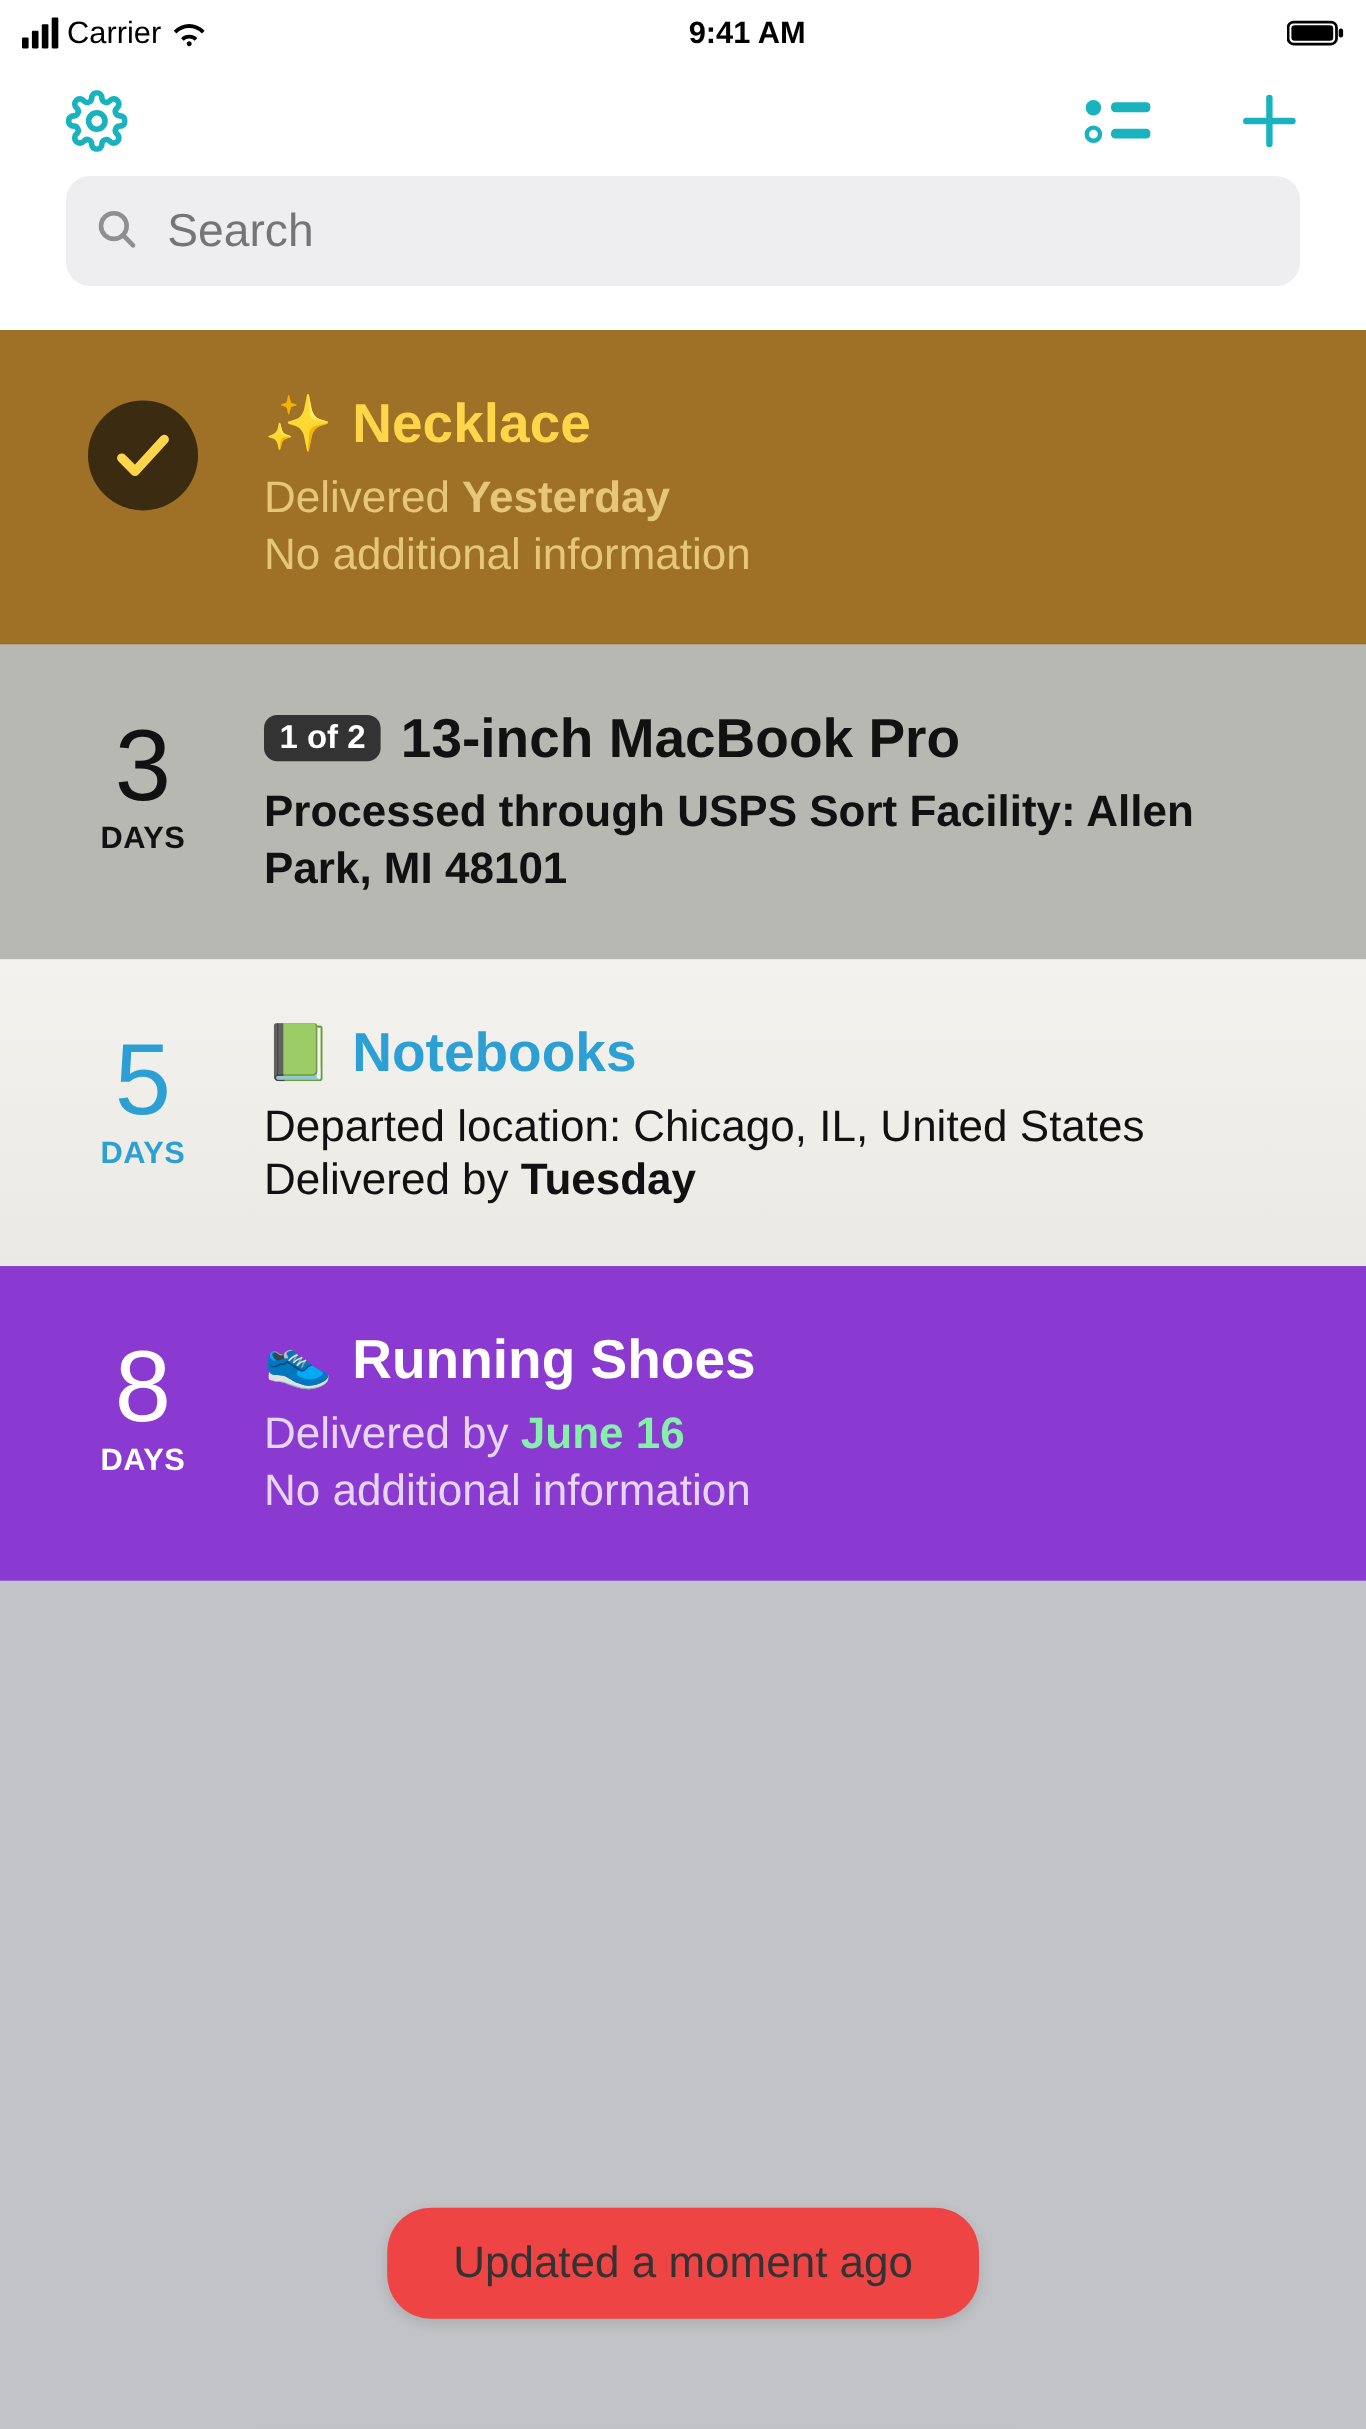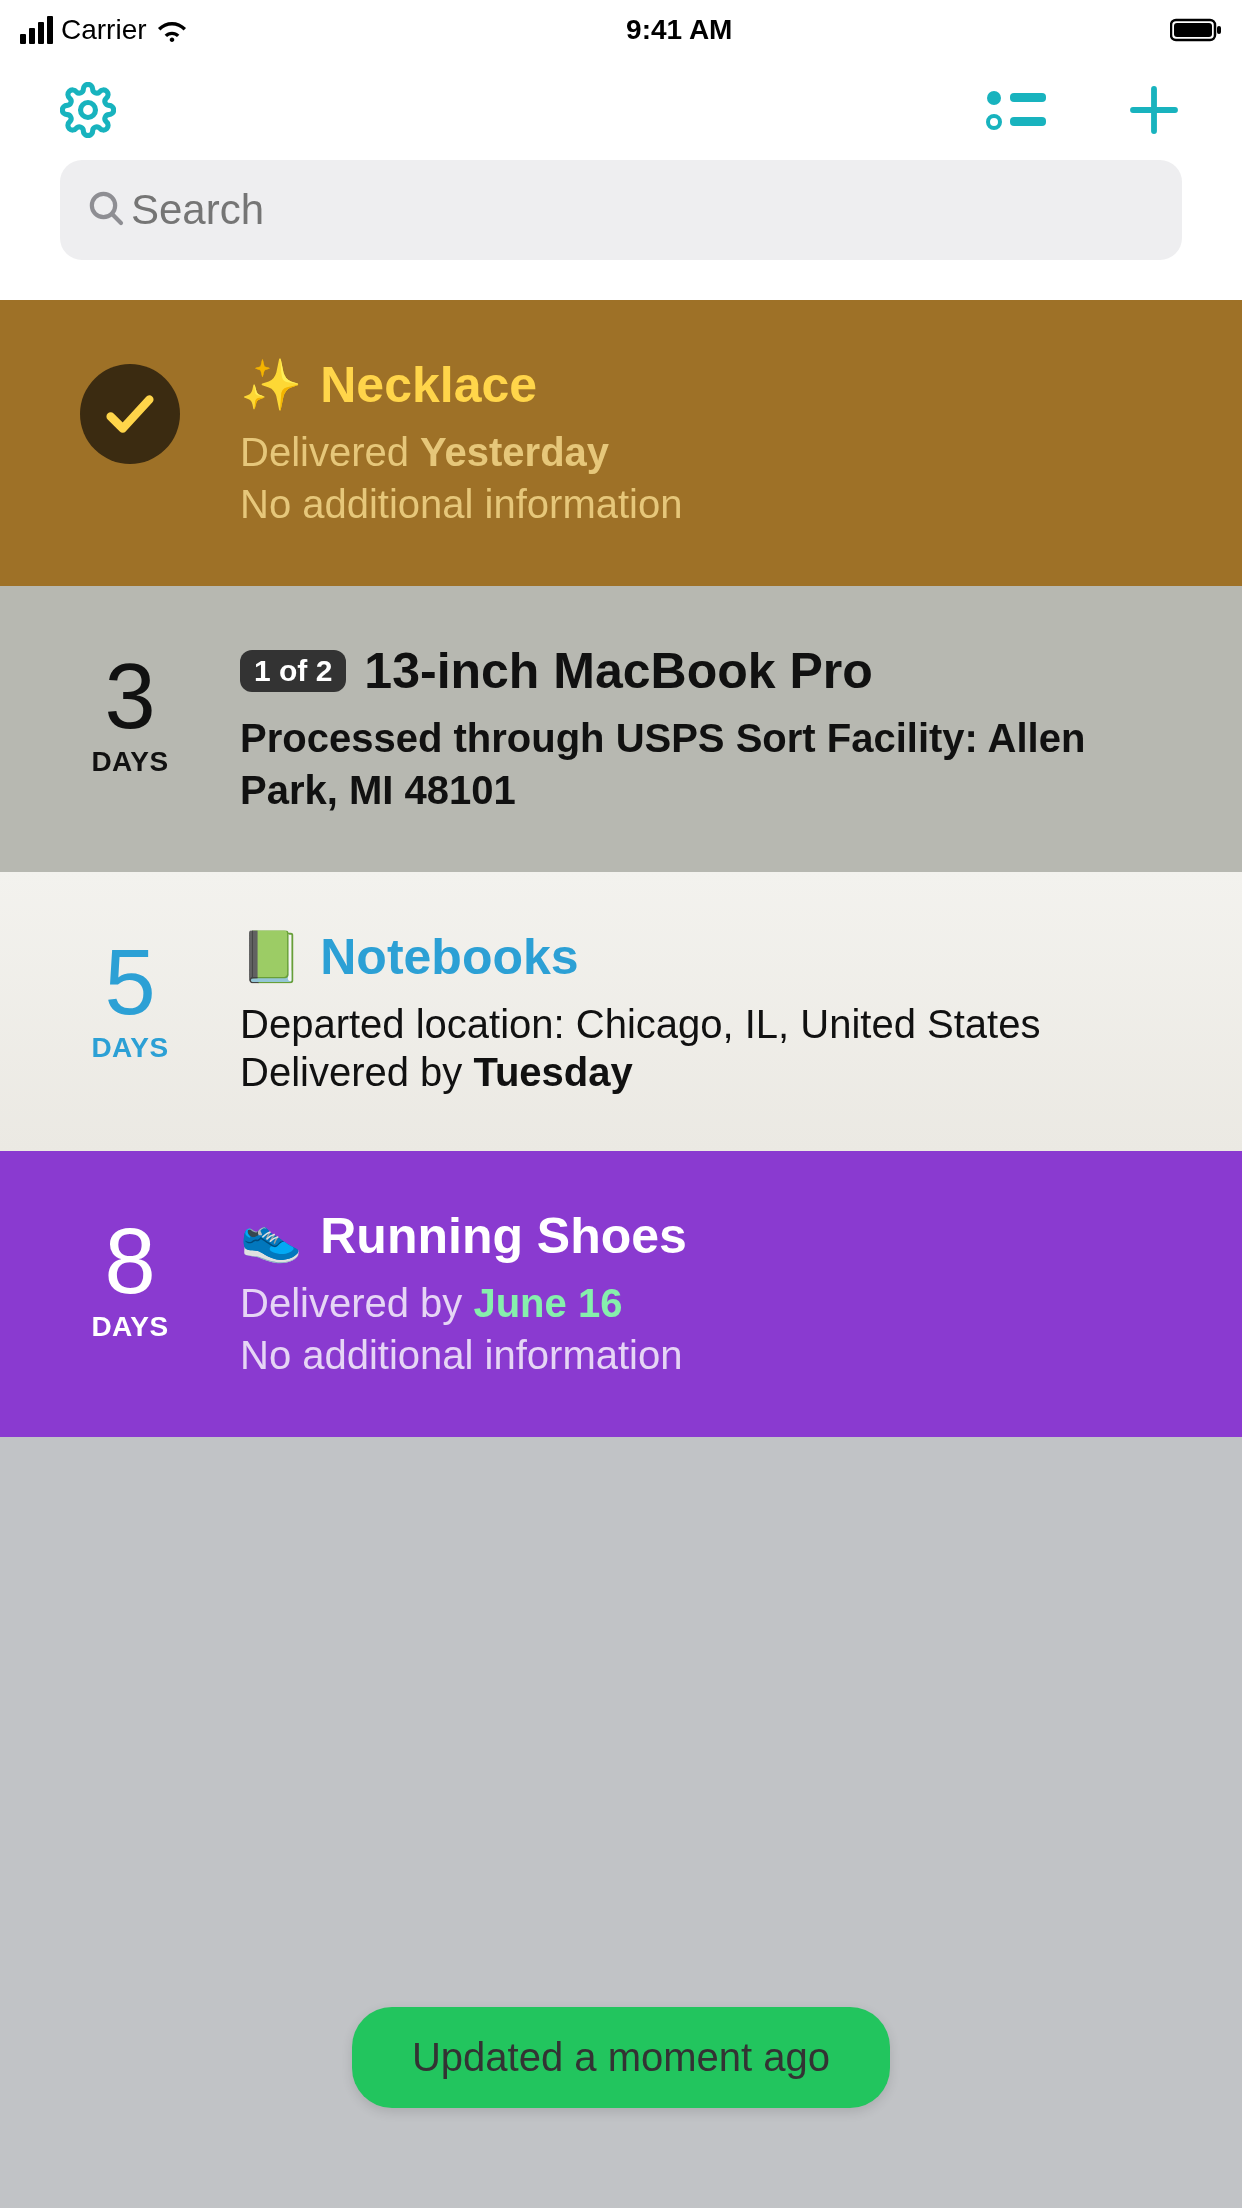--- a/index.html
+++ b/index.html
@@ -22,21 +22,21 @@
 
 .nav-bar { background: #fff; height: 100px; display: flex; align-items: center; justify-content: space-between; padding: 0 60px; }
 .nav-right { display: flex; gap: 80px; align-items: center; }
 .nav-button { color: #18B3BE; display: flex; align-items: center; justify-content: center; }
 .nav-button svg { display: block; }
 
 .title-area { background: #fff; padding: 10px 60px 30px 60px; }
 .page-title { font-size: 76px; font-weight: 800; letter-spacing: -1px; }
 
 .search-wrap { background: #fff; padding: 0 60px 40px 60px; }
-.search-field { display: flex; align-items: center; gap: 5px; background: #eeeef0; border-radius: 22px; height: 100px; padding: 0 26px; }
+.search-field { display: flex; align-items: center; gap: 26px; background: #eeeef0; border-radius: 22px; height: 100px; padding: 0 26px; }
 .search-field input { border: none; background: transparent; font-size: 42px; flex: 1; outline: none; color: #7e7e82; }
 .search-field .icon { color: #7e7e82; }
 
 
 .row { display: flex; align-items: flex-start; padding: 56px 60px 56px 60px; gap: 40px; }
 .row-left { width: 140px; display: flex; flex-direction: column; align-items: center; justify-content: center; padding-top: 8px; flex-shrink: 0; }
 .row-body { flex: 1; }
 .row-title { font-size: 50px; font-weight: 700; display: flex; align-items: center; gap: 18px; margin-bottom: 12px; }
 .row-title .emoji { font-size: 50px; }
 .row-line { font-size: 40px; line-height: 1.3; }
@@ -67,21 +67,21 @@
 
 
 .row-shoes { background: #8a3ad0; }
 .row-shoes .count-num { font-size: 92px; font-weight: 300; color: #fff; line-height: 1; }
 .row-shoes .count-label { font-size: 28px; font-weight: 700; color: #fff; margin-top: 4px; letter-spacing: 0.5px; }
 .row-shoes .row-title { color: #fff; }
 .row-shoes .row-line { color: #e6d5f5; }
 
 
 .toast-wrap { position: absolute; left: 0; right: 0; bottom: 100px; display: flex; justify-content: center; }
-.toast { background: #22c55e; border-radius: 40px; padding: 28px 60px; font-size: 40px; color: #333; box-shadow: 0 4px 12px rgba(0,0,0,0.12); }
+.toast { background: #ef4444; border-radius: 40px; padding: 28px 60px; font-size: 40px; color: #333; box-shadow: 0 4px 12px rgba(0,0,0,0.12); }
 
 .rel { position: relative; }
 </style>
 </head>
 <body>
 
 <div class="screen rel">
 
   <div class="status-bar">
     <div class="status-left">

